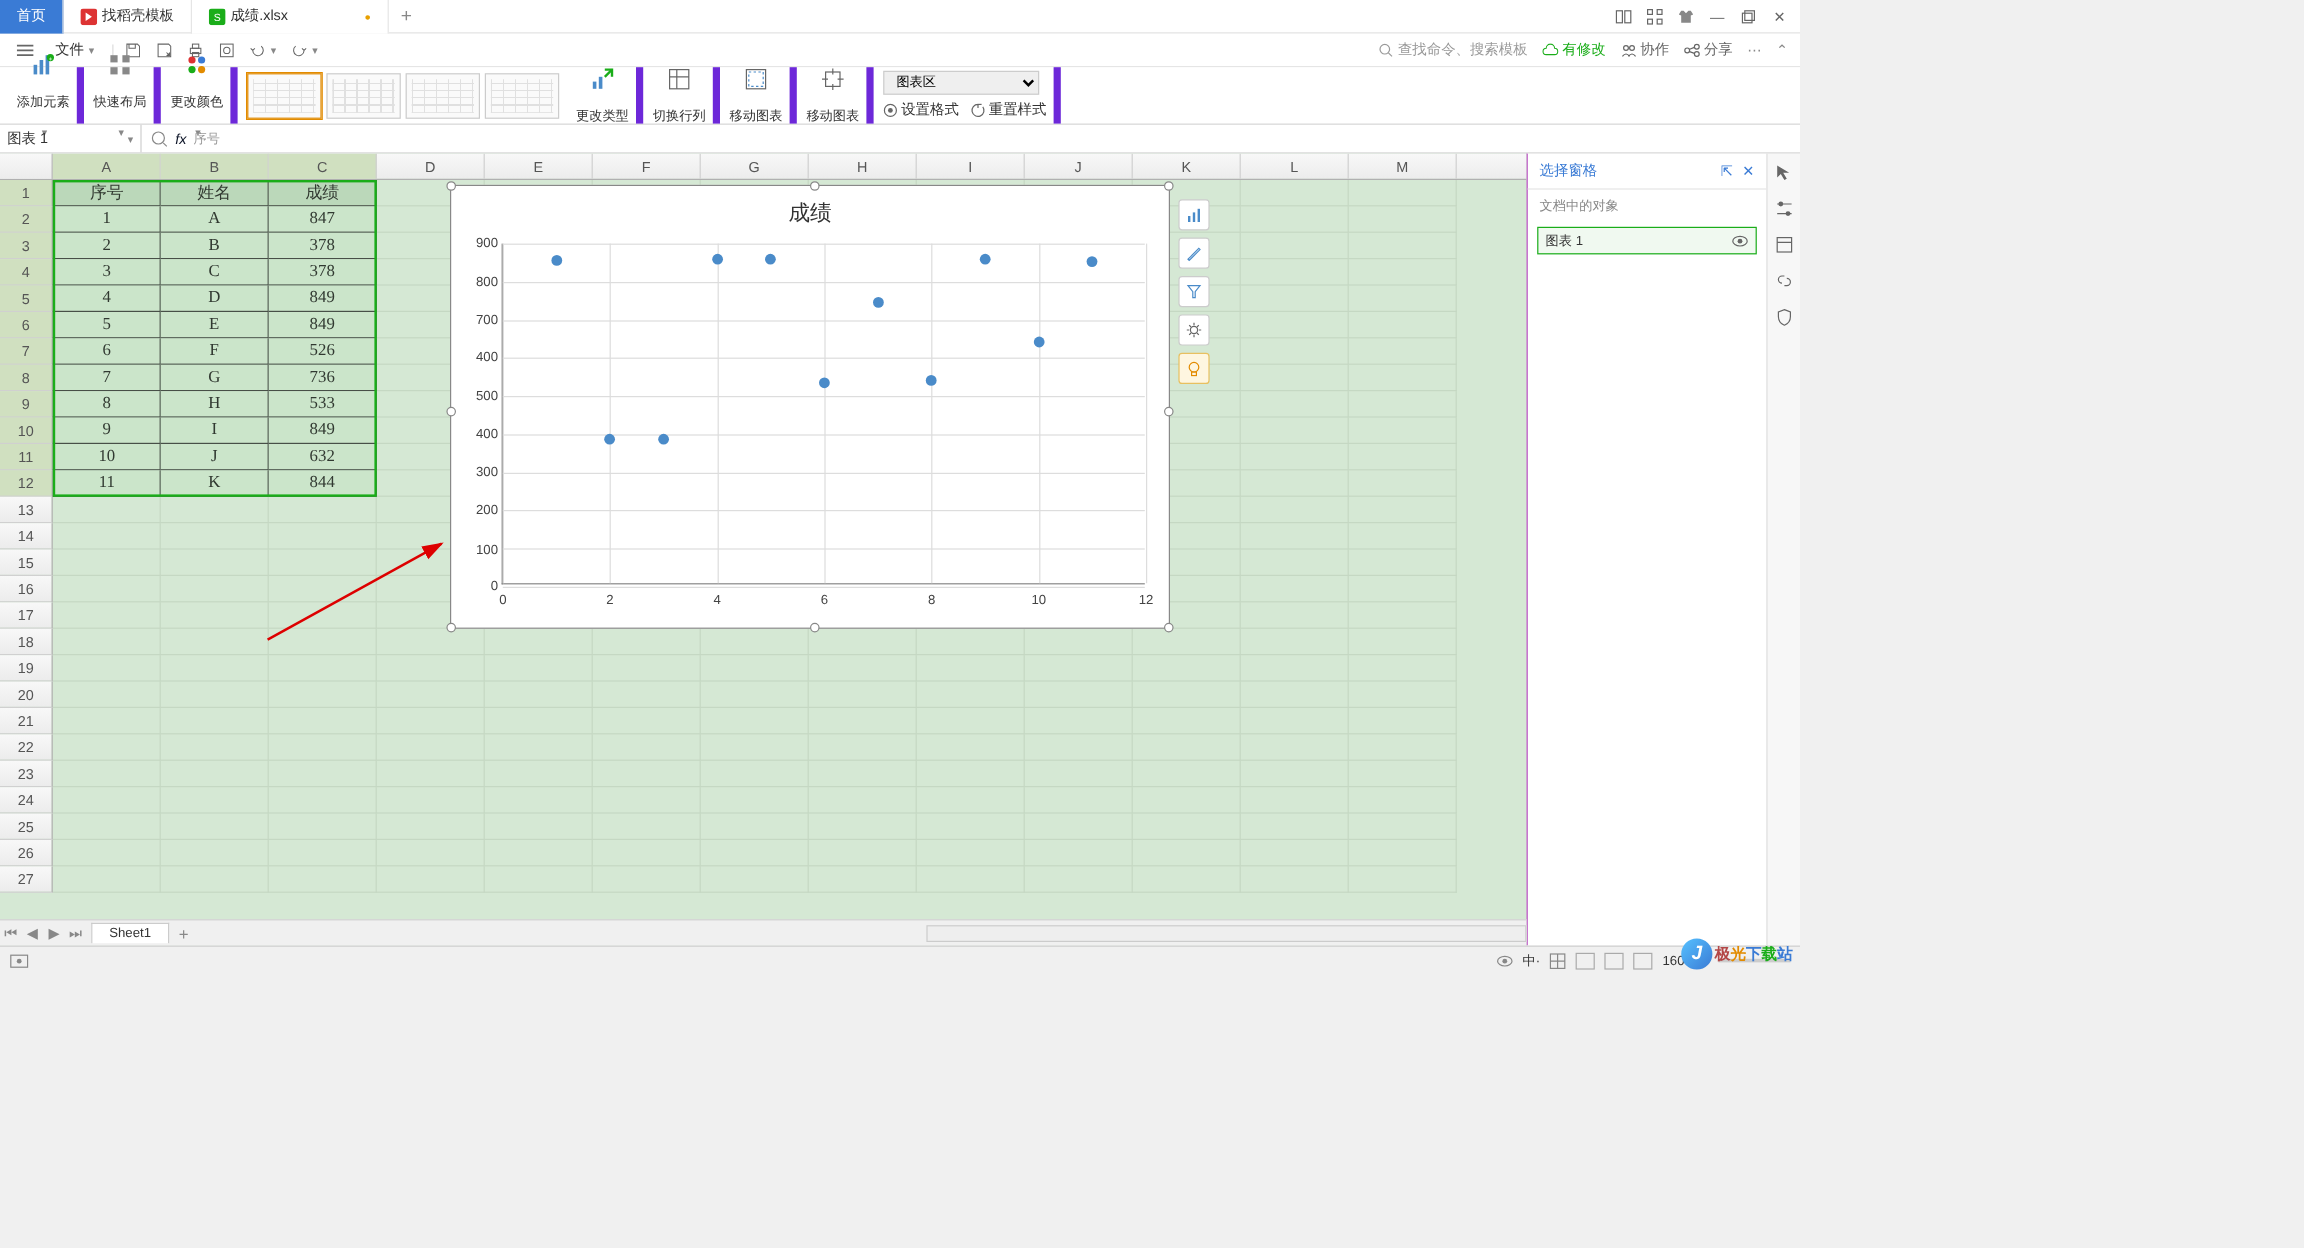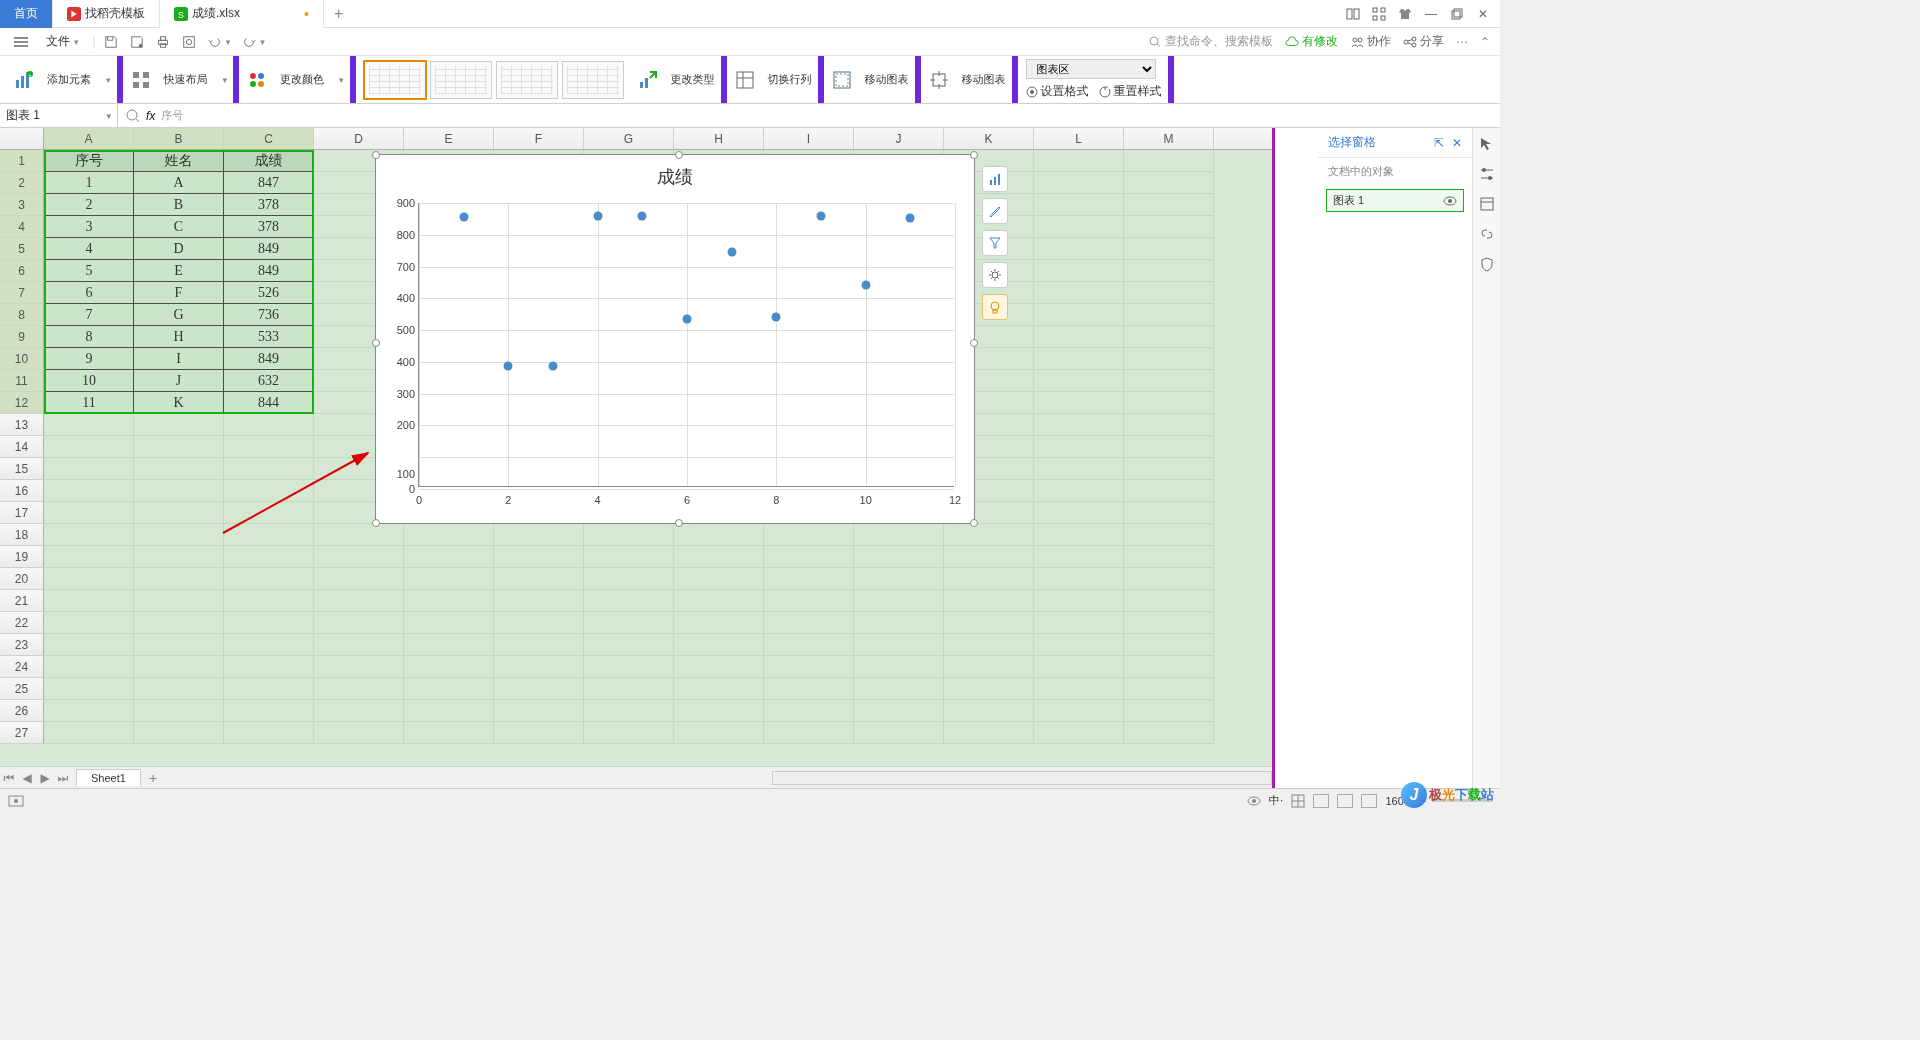--- a/index.html
+++ b/index.html
@@ -21,21 +21,21 @@
     .menu-tabs { display: flex; gap: 18px; margin-left: 20px; }
     .menu-tab { cursor: pointer; padding: 2px 0; }
     .menu-tab.green { color: #1aad19; }
     .menu-tab.pill { background: #1aad19; color: #fff; padding: 2px 10px; border-radius: 10px; }
     .menu-right { margin-left: auto; display: flex; align-items: center; gap: 12px; }
     .search-area { display: flex; align-items: center; color: #999; gap: 4px; }
     .cloud-btn { color: #1aad19; display: flex; align-items: center; gap: 3px; }
     
     .ribbon { height: 48px; background: #fff; display: flex; align-items: center; padding: 0 8px; border-bottom: 1px solid #d0d0d0; gap: 2px; }
     .ribbon-group { display: flex; flex-direction: column; align-items: center; padding: 0 6px; border-right: 6px solid #6d28d9; height: 100%; justify-content: center; gap: 2px; }
-    .ribbon-big-btn { display: flex; flex-direction: row; align-items: center; cursor: pointer; font-size: 11px; gap: 13px; }
+    .ribbon-big-btn { display: flex; flex-direction: column; align-items: center; cursor: pointer; font-size: 11px; gap: 13px; }
     .ribbon-icon-big { width: 20px; height: 20px; }
     .layout-thumbs { display: flex; gap: 4px; align-items: center; }
     .layout-thumb { width: 62px; height: 38px; border: 1px solid #ccc; background: #fafafa; cursor: pointer; position: relative; }
     .layout-thumb.active { border-color: #e28b00; box-shadow: 0 0 0 1px #e28b00; }
     .layout-thumb::before { content: ""; position: absolute; inset: 4px; background: repeating-linear-gradient(0deg, #e0e0e0 0 1px, transparent 1px 6px), repeating-linear-gradient(90deg, #e0e0e0 0 1px, transparent 1px 10px); }
     .ribbon-small-btn { display: flex; align-items: center; gap: 3px; cursor: pointer; }
     .chart-area-select { border: 1px solid #ccc; padding: 1px 6px; width: 130px; font-size: 11px; height: 20px; }
     
     .formula-row { height: 24px; background: #fff; display: flex; align-items: center; border-bottom: 1px solid #d0d0d0; }
     .name-box { width: 118px; border-right: 1px solid #d0d0d0; padding: 0 6px; display: flex; align-items: center; justify-content: space-between; height: 100%; }
@@ -74,21 +74,21 @@
     .gridline-h { position: absolute; left: 0; right: 0; border-top: 1px solid #ddd; }
     .gridline-v { position: absolute; top: 0; bottom: 0; border-left: 1px solid #ddd; }
     .point { position: absolute; width: 9px; height: 9px; background: #4a8bc9; border-radius: 50%; transform: translate(-50%, 50%); }
     
     .chart-side-tools { position: absolute; left: 982px; top: 38px; display: flex; flex-direction: column; gap: 6px; }
     .side-tool { width: 26px; height: 26px; border: 1px solid #ccc; background: #fff; display: flex; align-items: center; justify-content: center; cursor: pointer; border-radius: 3px; }
     .side-tool.yellow { background: #fef6e0; border-color: #e8c060; }
     
     .arrow-annotation { position: absolute; left: 218px; top: 320px; pointer-events: none; }
     
-    .right-panel { width: 200px; background: #fff; border-left: 3px solid #a21caf; display: flex; flex-direction: column; padding-left: 43px; }
+    .right-panel { width: 200px; background: #fff; border-left: 1px solid #a21caf; display: flex; flex-direction: column; }
     .panel-header { padding: 6px 10px; border-bottom: 1px solid #e5e5e5; display: flex; align-items: center; justify-content: space-between; color: #3a7bd5; font-size: 12px; }
     .panel-subheader { padding: 6px 10px; color: #888; font-size: 11px; }
     .panel-item { margin: 4px 8px; border: 1px solid #1aad19; padding: 3px 6px; display: flex; align-items: center; justify-content: space-between; font-size: 11px; background: #f0f9f0; }
     .panel-footer { margin-top: auto; border-top: 1px solid #e5e5e5; }
     .pf-row { display: flex; align-items: center; padding: 4px 8px; gap: 6px; font-size: 11px; }
     .pf-btn { border: 1px solid #ccc; padding: 2px 8px; cursor: pointer; font-size: 11px; }
     
     .right-rail { width: 28px; background: #f7f7f7; border-left: 1px solid #e0e0e0; display: flex; flex-direction: column; align-items: center; padding-top: 8px; gap: 14px; }
     .rail-icon { width: 16px; height: 16px; cursor: pointer; color: #888; }
     
@@ -836,21 +836,21 @@
       <div class="chart-handle" style="left:50%;bottom:-4px"></div>
       <div class="chart-handle" style="left:-4px;top:-4px"></div>
       <div class="chart-handle" style="right:-4px;top:-4px"></div>
       <div class="chart-handle" style="left:-4px;bottom:-4px"></div>
       <div class="chart-handle" style="right:-4px;bottom:-4px"></div>
       <div class="chart-title">成绩</div>
       <div class="plot-area" id="plot-area">
           <div class="gridline-h" style="top: 286px;"></div>
           <div class="y-tick" style="top: 286px;">0</div>
           <div class="gridline-h" style="top: 254.222px;"></div>
-          <div class="y-tick" style="top: 271px;">100</div>
+          <div class="y-tick" style="top: 256px;">100</div>
           <div class="gridline-h" style="top: 222.444px;"></div>
           <div class="y-tick" style="top: 222.444px;">200</div>
           <div class="gridline-h" style="top: 190.667px;"></div>
           <div class="y-tick" style="top: 190.667px;">300</div>
           <div class="gridline-h" style="top: 158.889px;"></div>
           <div class="y-tick" style="top: 158.889px;">400</div>
           <div class="gridline-h" style="top: 127.111px;"></div>
           <div class="y-tick" style="top: 127.111px;">500</div>
           <div class="gridline-h" style="top: 95.3333px;"></div>
           <div class="y-tick" style="top: 95.3333px;">400</div>

